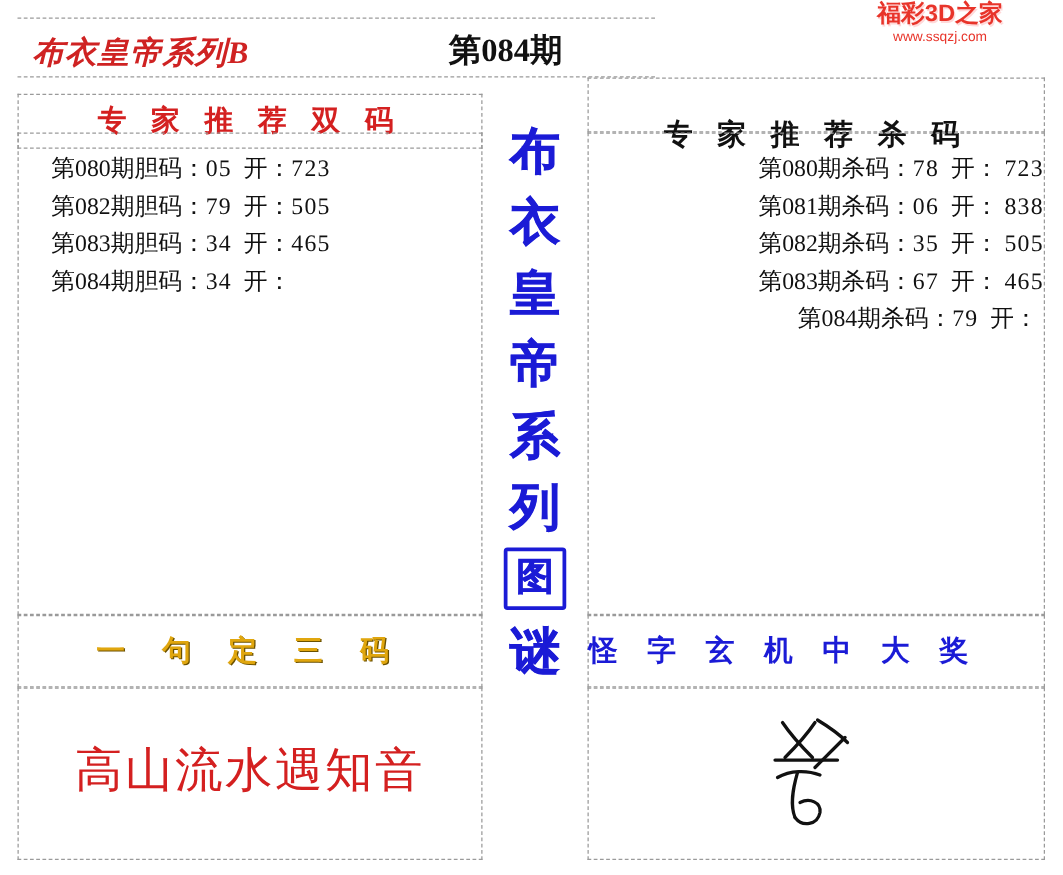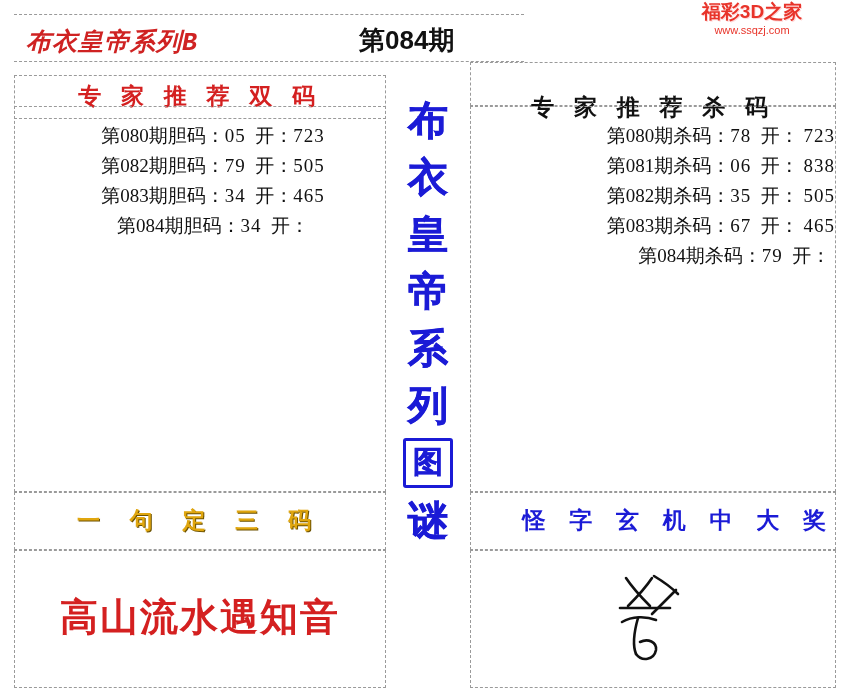--- a/index.html
+++ b/index.html
@@ -52,32 +52,32 @@
     width: 510px;
     height: 48px;
     border-bottom: 1px dashed #9a9a9a;
     border-top: 1px dashed #9a9a9a;
     box-sizing: border-box;
   }
   .title-b {
     position: absolute;
     left: 12px;
     top: 10px;
-    font-family: Liberation Mono, monospace;
+    font-family: Liberation Serif, serif;
     font-size: 25px;
     font-weight: bold;
     font-style: italic;
     color: #cf2222;
     letter-spacing: 1px;
   }
   .issue {
     position: absolute;
     left: 345px;
     top: 8px;
-    font-family: Liberation Sans, sans-serif;
+    font-family: Liberation Serif, serif;
     font-size: 26px;
     font-weight: bold;
     color: #111;
     letter-spacing: 0px;
   }
 
   
   .frame {
     position: absolute;
     left: 14px;
@@ -90,21 +90,21 @@
     position: absolute;
     box-sizing: border-box;
     border: 1px dashed #9a9a9a;
   }
 
   
   .left-head {
     left: 0px; top: 13px; width: 372px; height: 44px;
   }
   .left-body {
-    left: 0px; top: 44px; width: 372px; height: 386px; text-align: center;
+    left: 0px; top: 44px; width: 372px; height: 386px;
   }
   .left-sub {
     left: 0px; top: 430px; width: 372px; height: 58px;
   }
   .left-foot {
     left: 0px; top: 488px; width: 372px; height: 138px;
   }
 
   
   .center-col {
@@ -202,36 +202,36 @@
     color: #e0a60e;
     letter-spacing: 12px;
     text-align: center;
     line-height: 56px;
     white-space: nowrap;
     text-shadow: 1px 1px 0 #6b5100;
   }
   .big-phrase {
     font-family: "Liberation Serif", serif;
     font-size: 38px;
-    font-weight: bold;
+    font-weight: normal;
     color: #d42020;
     letter-spacing: 2px;
     text-align: center;
     line-height: 132px;
     white-space: nowrap;
   }
 
   
   .sub-title-blue {
     font-family: "Liberation Serif", serif;
     font-size: 23px;
     font-weight: bold;
     color: #1b1bd6;
     letter-spacing: 9px;
-    text-align: right;
+    text-align: left;
     line-height: 56px;
     white-space: nowrap;
   }
   .riddle {
     position: relative;
     width: 100%;
     height: 136px;
   }
   .riddle svg {
     position: absolute;

